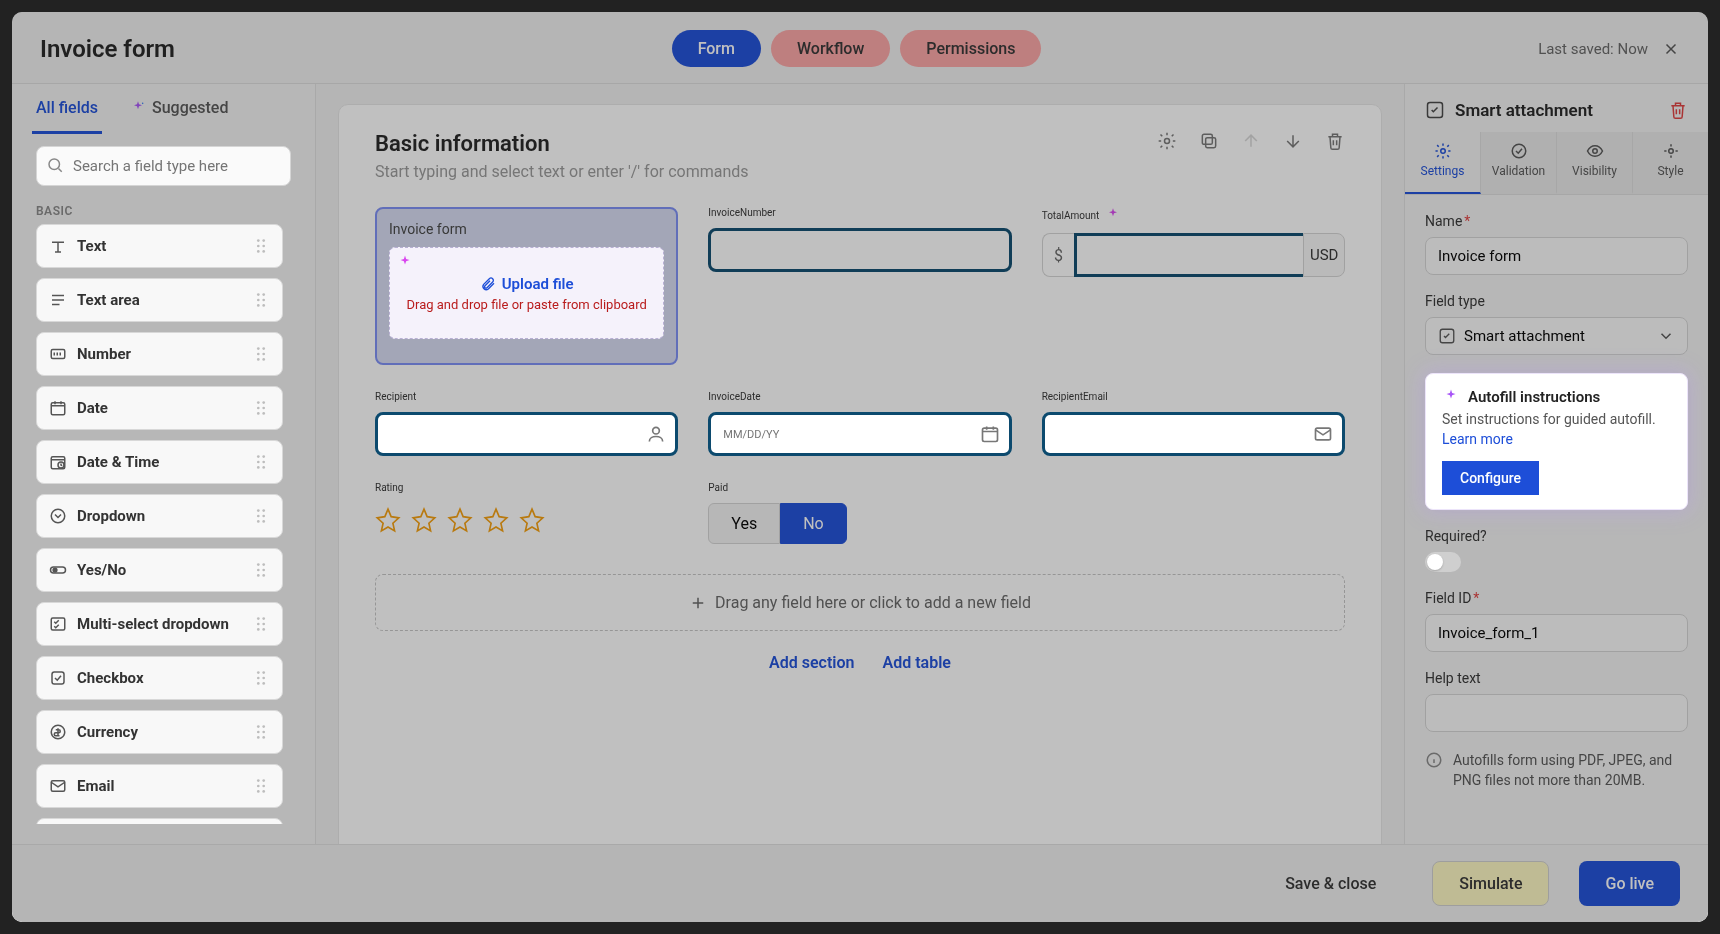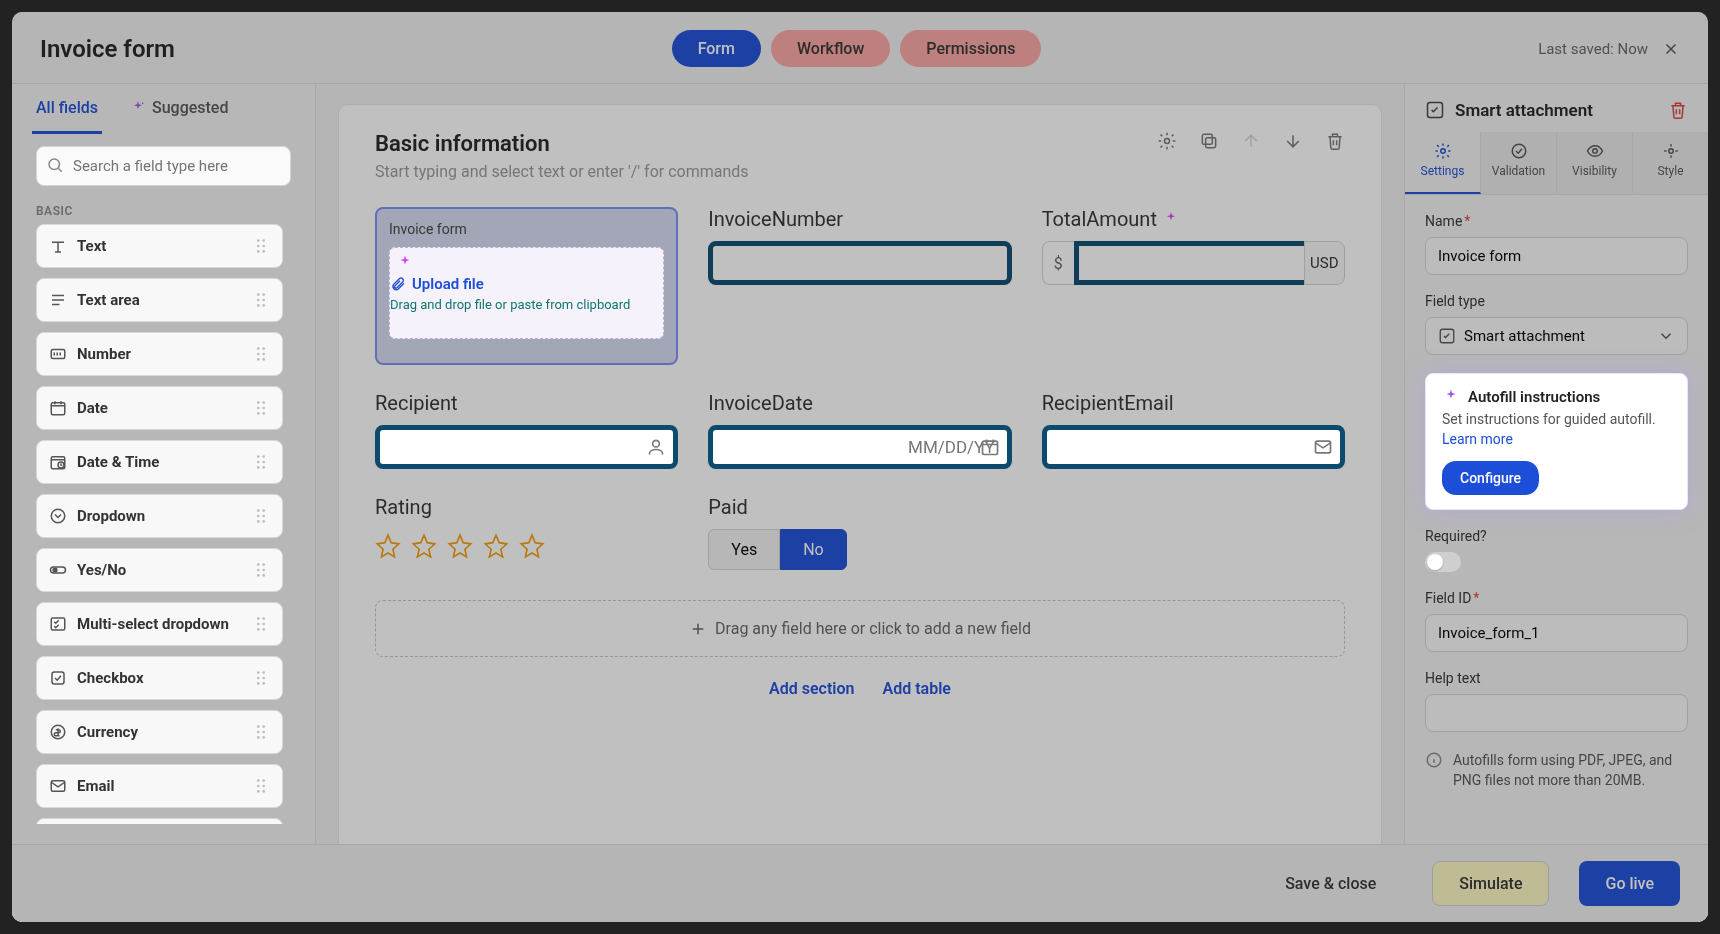--- a/index.html
+++ b/index.html
@@ -37,36 +37,36 @@
   .center { flex: 1; padding: 20px 22px; overflow: auto; }
   .center-card { background: #fff; border-radius: 10px; border: 1px solid #e5e5e5; padding: 26px 36px 28px 36px; min-height: 760px; }
   .section-head { display: flex; align-items: flex-start; margin-bottom: 6px; }
   .section-title { font-size: 22px; font-weight: 600; color: #222; flex: 1; }
   .section-tools { display: flex; gap: 22px; color: #777; }
   .section-tools svg { width: 20px; height: 20px; cursor: pointer; }
   .section-sub { color: #999; font-size: 16px; margin-bottom: 26px; }
 
   .grid { display: grid; grid-template-columns: repeat(3, 1fr); gap: 26px 30px; }
   .field-block { display: flex; flex-direction: column; gap: 10px; }
-  .field-label { font-size: 20px; color: #333; font-weight: 400; display: flex; align-items: center; gap: 6px; }
+  .field-label { font-size: 10px; color: #333; font-weight: 400; display: flex; align-items: center; gap: 6px; }
   .field-label .spark { color: #d946ef; }
-  .input { width: 100%; height: 44px; border: 5px solid #0c4a6e; border-radius: 8px; padding: 0 12px; font-size: 17px; background: #fff; text-align: right; }
+  .input { width: 100%; height: 44px; border: 3px solid #0c4a6e; border-radius: 8px; padding: 0 12px; font-size: 11px; background: #fff; }
   .input-group { display: flex; }
   .input-group .prefix { width: 44px; border: 1px solid #d5d5d5; border-right: none; border-radius: 8px 0 0 8px; display: flex; align-items: center; justify-content: center; color: #666; font-size: 16px; }
   .input-group .input { border-radius: 0; border-right: none; }
   .input-group .suffix { width: 56px; border: 1px solid #d5d5d5; border-radius: 0 8px 8px 0; display: flex; align-items: center; justify-content: center; font-size: 15px; color: #333; background: #f7f7f7; }
   .input-icon-right { position: relative; }
   .input-icon-right svg { position: absolute; right: 12px; top: 12px; width: 20px; height: 20px; color: #777; }
 
   .smart-attach { border: 2px solid #7c8ef5; border-radius: 8px; padding: 12px; background: #d7dcf3; height: 158px; }
   .smart-attach-label { font-size: 14px; color: #444; margin-bottom: 10px; display: flex; align-items: center; gap: 6px; }
-  .upload-zone { border: 1.5px dashed #b8b0d4; border-radius: 6px; background: #f5f2fb; height: 92px; display: flex; flex-direction: column; align-items: flex-start; justify-content: center; gap: 4px; position: relative; }
+  .upload-zone { border: 1.5px dashed #b8b0d4; border-radius: 6px; background: #f5f2fb; height: 92px; display: flex; flex-direction: column; align-items: center; justify-content: center; gap: 4px; position: relative; }
   .upload-zone .corner { position: absolute; top: 6px; left: 6px; color: #d946ef; width: 18px; height: 18px; }
   .upload-link { color: #1d4ed8; font-weight: 600; font-size: 15px; display: flex; align-items: center; gap: 6px; }
-  .upload-sub { font-size: 13px; color: #0f766e; }
+  .upload-sub { font-size: 13px; color: #b91c1c; }
 
   .notes-block textarea { width: 100%; height: 100px; border: 1px solid #d5d5d5; border-radius: 8px 8px 0 0; padding: 10px; font-size: 15px; resize: none; }
   .notes-toolbar { display: flex; gap: 18px; padding: 10px 14px; border: 1px solid #d5d5d5; border-top: none; border-radius: 0 0 8px 8px; background: #f0f0f0; }
   .notes-toolbar svg { width: 16px; height: 16px; color: #555; cursor: pointer; }
 
   .stars { display: flex; gap: 10px; padding-top: 4px; }
   .stars svg { width: 26px; height: 26px; color: #f59e0b; fill: none; stroke: currentColor; stroke-width: 1.5; cursor: pointer; }
 
   .yes-no { display: flex; }
   .yn-btn { padding: 10px 22px; font-size: 16px; border: 1px solid #d5d5d5; cursor: pointer; background: #f3f3f3; }
@@ -97,21 +97,21 @@
   .form-row input, .form-row .select { width: 100%; height: 38px; border: 1px solid #d5d5d5; border-radius: 8px; padding: 0 12px; font-size: 15px; background: #fafafa; }
   .select { display: flex; align-items: center; gap: 8px; justify-content: space-between; cursor: pointer; }
   .select .left { display: flex; align-items: center; gap: 8px; }
   .select svg { width: 18px; height: 18px; color: #555; }
 
   .autofill-box { border: 1.5px solid #ece4fa; border-radius: 8px; padding: 14px 16px; background: #fff; box-shadow: 0 0 20px 4px rgba(180,140,255,0.25); }
   .autofill-head { display: flex; align-items: center; gap: 8px; font-weight: 600; font-size: 15px; color: #222; margin-bottom: 4px; }
   .autofill-head svg { color: #a855f7; width: 18px; height: 18px; }
   .autofill-desc { font-size: 14px; color: #555; line-height: 1.4; }
   .autofill-desc a { color: #1d4ed8; text-decoration: none; }
-  .configure-btn { margin-top: 12px; background: #1d4ed8; color: #fff; border: none; padding: 9px 18px; border-radius: 14px; font-size: 14px; font-weight: 500; cursor: pointer; }
+  .configure-btn { margin-top: 12px; background: #1d4ed8; color: #fff; border: none; padding: 9px 18px; border-radius: 0; font-size: 14px; font-weight: 500; cursor: pointer; }
 
   .toggle { width: 36px; height: 20px; background: #cfcfcf; border-radius: 20px; position: relative; cursor: pointer; }
   .toggle::after { content: ''; position: absolute; width: 16px; height: 16px; background: #fff; border-radius: 50%; top: 2px; left: 2px; box-shadow: 0 1px 2px rgba(0,0,0,0.2); }
 
   .info-note { display: flex; gap: 10px; font-size: 14px; color: #555; line-height: 1.45; }
   .info-note svg { width: 18px; height: 18px; color: #888; flex-shrink: 0; margin-top: 1px; }
 
   .footer { padding: 16px 28px; display: flex; justify-content: flex-end; gap: 30px; border-top: 1px solid #e0e0e0; background: #f0f0f0; }
   .btn { padding: 12px 26px; border-radius: 8px; font-size: 16px; font-weight: 500; border: none; cursor: pointer; }
   .btn-ghost { background: transparent; color: #333; }

